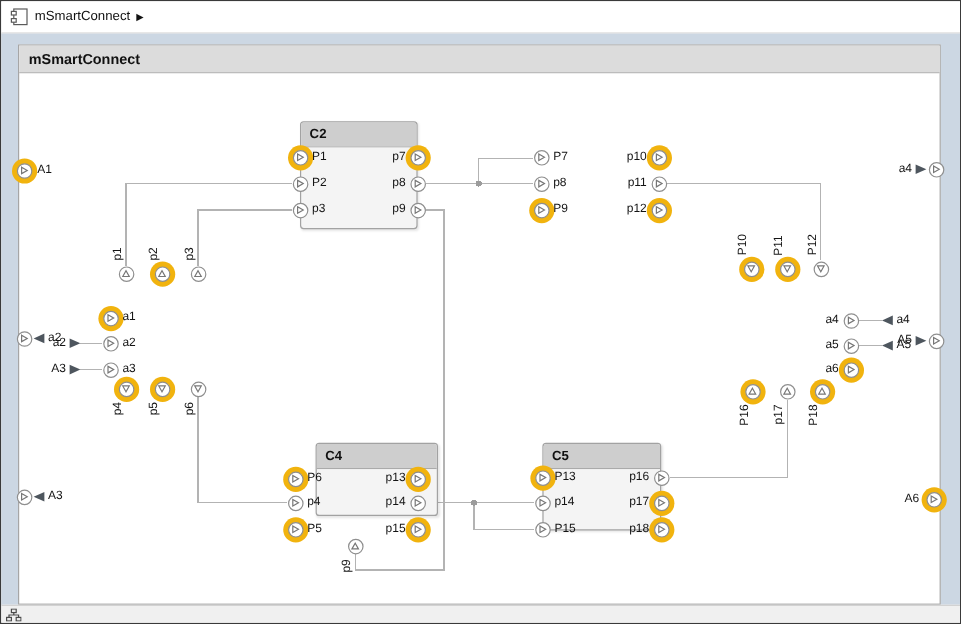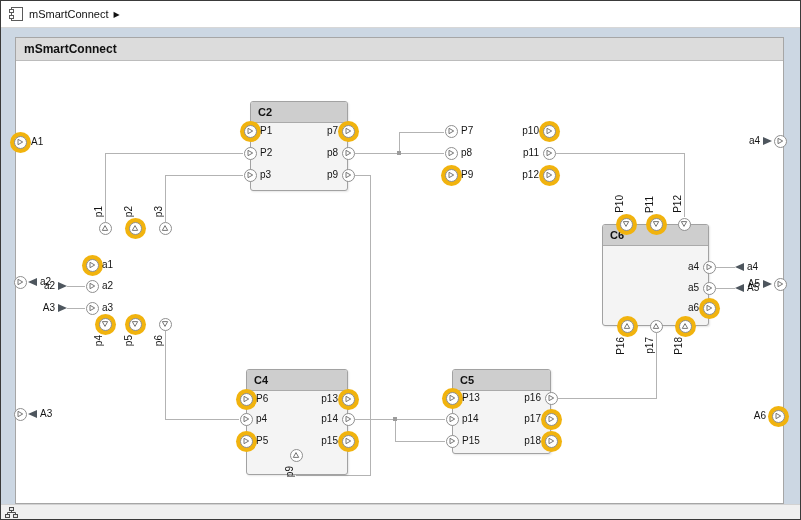--- a/index.html
+++ b/index.html
@@ -192,21 +192,21 @@
           <path d="M2 1.3 L6.7 4 L2 6.7 Z" fill="#ffffff" stroke="#777777" stroke-width="1"></path>
         </svg>
       </div>
       <div class="plab r" style="left: 500px; top: 146px; width: 38px;">p11</div>
       <div class="port hl" style="left: 541.5px; top: 167.5px;">
         <svg width="8" height="8" viewBox="0 0 8 8">
           <path d="M2 1.3 L6.7 4 L2 6.7 Z" fill="#ffffff" stroke="#777777" stroke-width="1"></path>
         </svg>
       </div>
       <div class="plab r" style="left: 500px; top: 168px; width: 38px;">p12</div>
-      <div class="comp" style="left: 245px; top: 368px; width: 102px; height: 106px;">
+      <div class="comp" style="left: 262px; top: 368px; width: 102px; height: 61px;">
         <div class="comp-hd">C4</div>
       </div>
       <div class="port hl" style="left: 238.5px; top: 391.5px;">
         <svg width="8" height="8" viewBox="0 0 8 8">
           <path d="M2 1.3 L6.7 4 L2 6.7 Z" fill="#ffffff" stroke="#777777" stroke-width="1"></path>
         </svg>
       </div>
       <div class="plab" style="left: 255px; top: 392px;">P6</div>
       <div class="port" style="left: 238.5px; top: 411.5px;">
         <svg width="8" height="8" viewBox="0 0 8 8">
@@ -237,21 +237,21 @@
           <path d="M2 1.3 L6.7 4 L2 6.7 Z" fill="#ffffff" stroke="#777777" stroke-width="1"></path>
         </svg>
       </div>
       <div class="plab r" style="left: 299px; top: 434px; width: 38px;">p15</div>
       <div class="port" style="left: 288.5px; top: 447.5px;">
         <svg width="8" height="8" viewBox="0 0 8 8">
           <path d="M1.3 6.4 L4 1.6 L6.7 6.4 Z" fill="#ffffff" stroke="#777777" stroke-width="1"></path>
         </svg>
       </div>
       <div class="plab v" style="left: 282px; top: 465px;">p9</div>
-      <div class="comp" style="left: 451px; top: 368px; width: 99px; height: 85px;">
+      <div class="comp" style="left: 451px; top: 368px; width: 99px; height: 73px;">
         <div class="comp-hd">C5</div>
       </div>
       <div class="port hl" style="left: 444.5px; top: 390.5px;">
         <svg width="8" height="8" viewBox="0 0 8 8">
           <path d="M2 1.3 L6.7 4 L2 6.7 Z" fill="#ffffff" stroke="#777777" stroke-width="1"></path>
         </svg>
       </div>
       <div class="plab" style="left: 461px; top: 391px;">P13</div>
       <div class="port" style="left: 444.5px; top: 411.5px;">
         <svg width="8" height="8" viewBox="0 0 8 8">
@@ -276,23 +276,20 @@
           <path d="M2 1.3 L6.7 4 L2 6.7 Z" fill="#ffffff" stroke="#777777" stroke-width="1"></path>
         </svg>
       </div>
       <div class="plab r" style="left: 502px; top: 412px; width: 38px;">p17</div>
       <div class="port hl" style="left: 543.5px; top: 433.5px;">
         <svg width="8" height="8" viewBox="0 0 8 8">
           <path d="M2 1.3 L6.7 4 L2 6.7 Z" fill="#ffffff" stroke="#777777" stroke-width="1"></path>
         </svg>
       </div>
       <div class="plab r" style="left: 502px; top: 434px; width: 38px;">p18</div>
-      <div class="comp" style="left: 601px; top: 223px; width: 107px; height: 102px;">
-        <div class="comp-hd">C6</div>
-      </div>
       <div class="port hl" style="left: 618.5px; top: 216.5px;">
         <svg width="8" height="8" viewBox="0 0 8 8">
           <path d="M1.3 1.6 L6.7 1.6 L4 6.4 Z" fill="#ffffff" stroke="#777777" stroke-width="1"></path>
         </svg>
       </div>
       <div class="plab v" style="left: 612px; bottom: 308px;">P10</div>
       <div class="port hl" style="left: 648.5px; top: 216.5px;">
         <svg width="8" height="8" viewBox="0 0 8 8">
           <path d="M1.3 1.6 L6.7 1.6 L4 6.4 Z" fill="#ffffff" stroke="#777777" stroke-width="1"></path>
         </svg>

